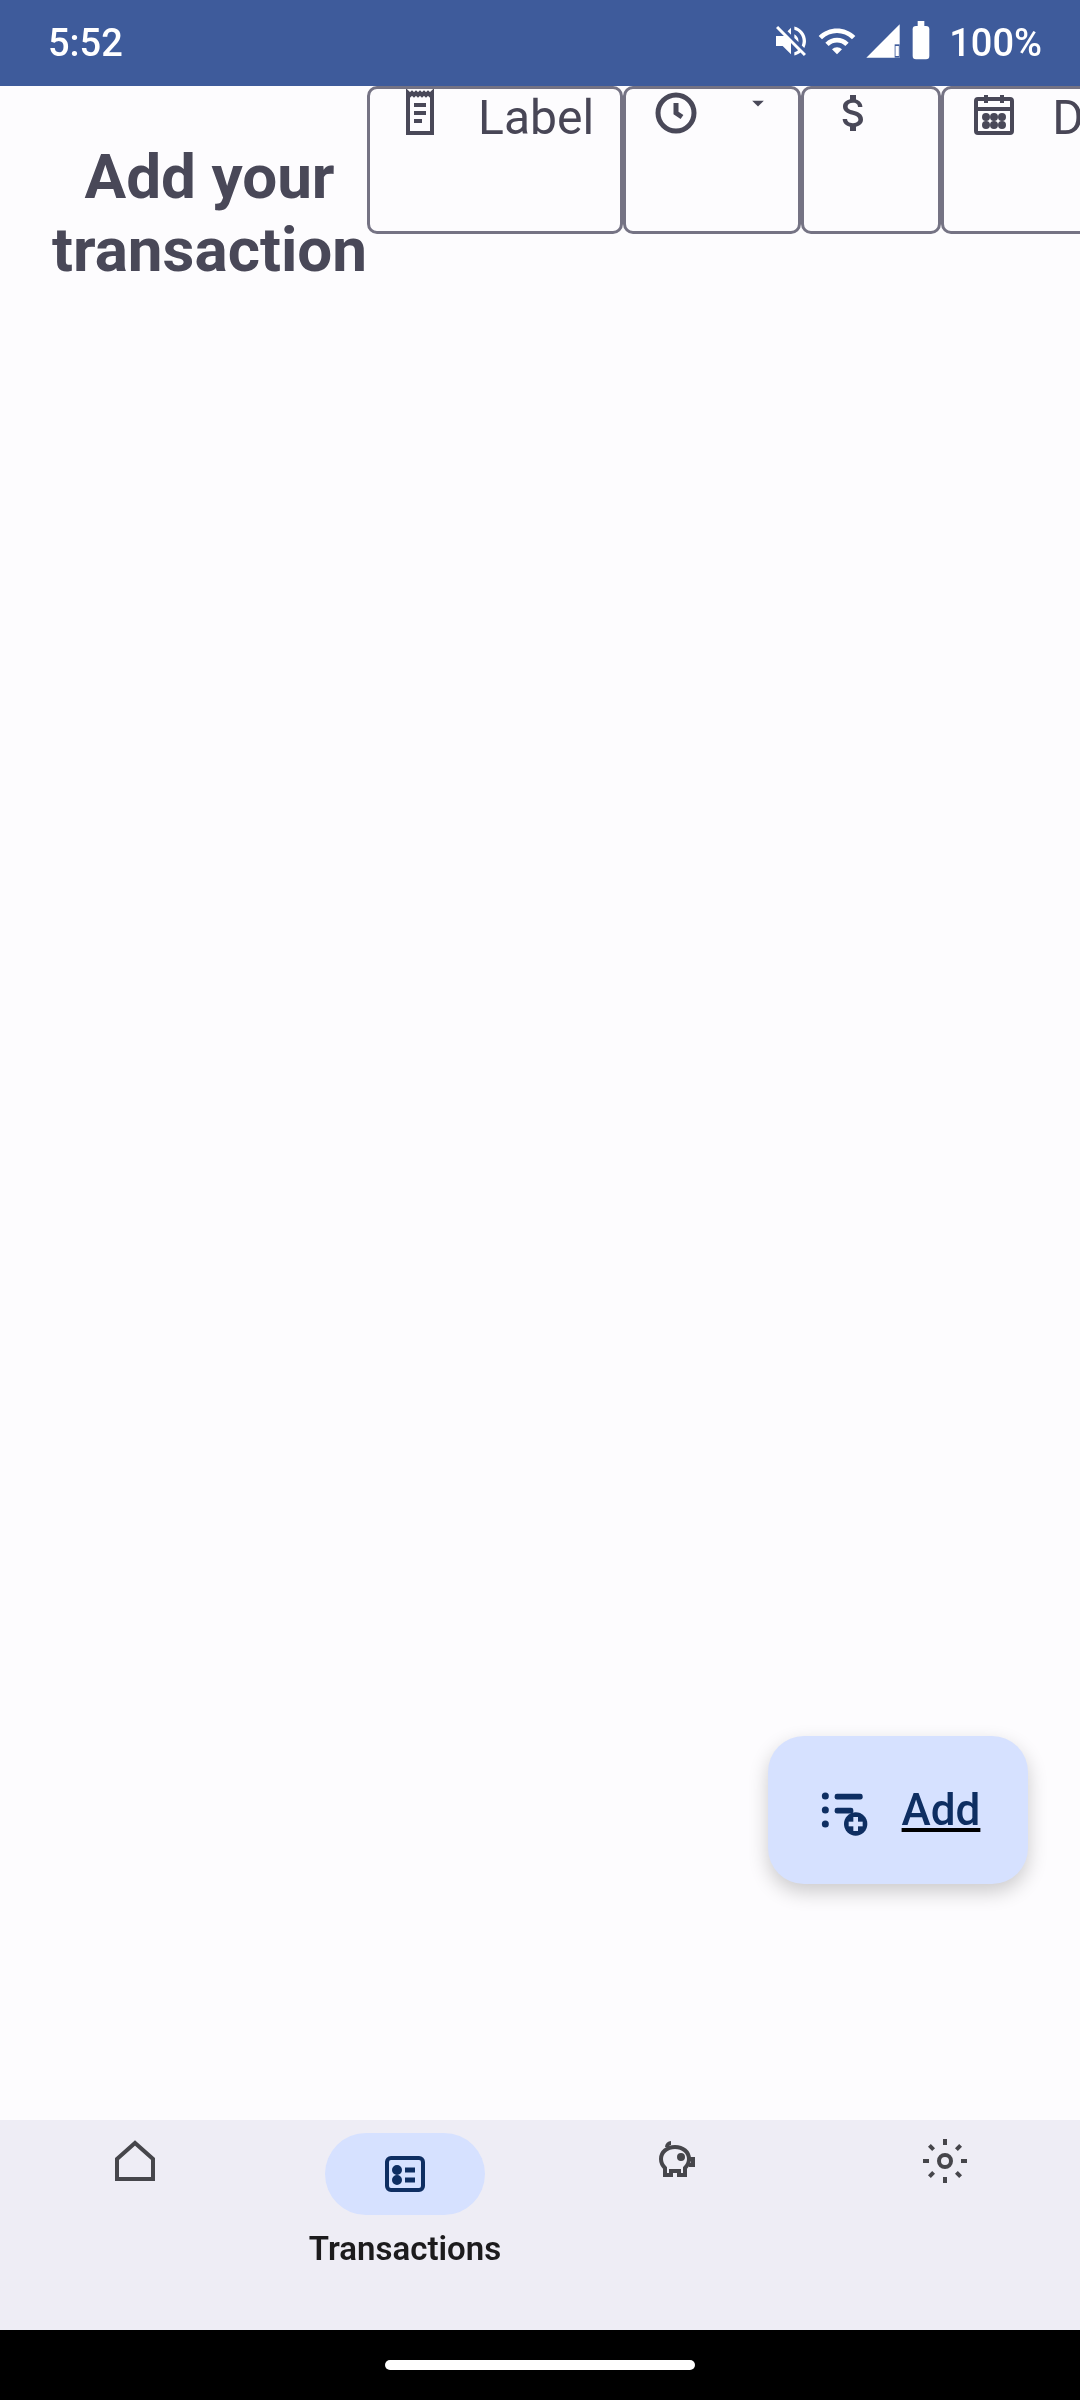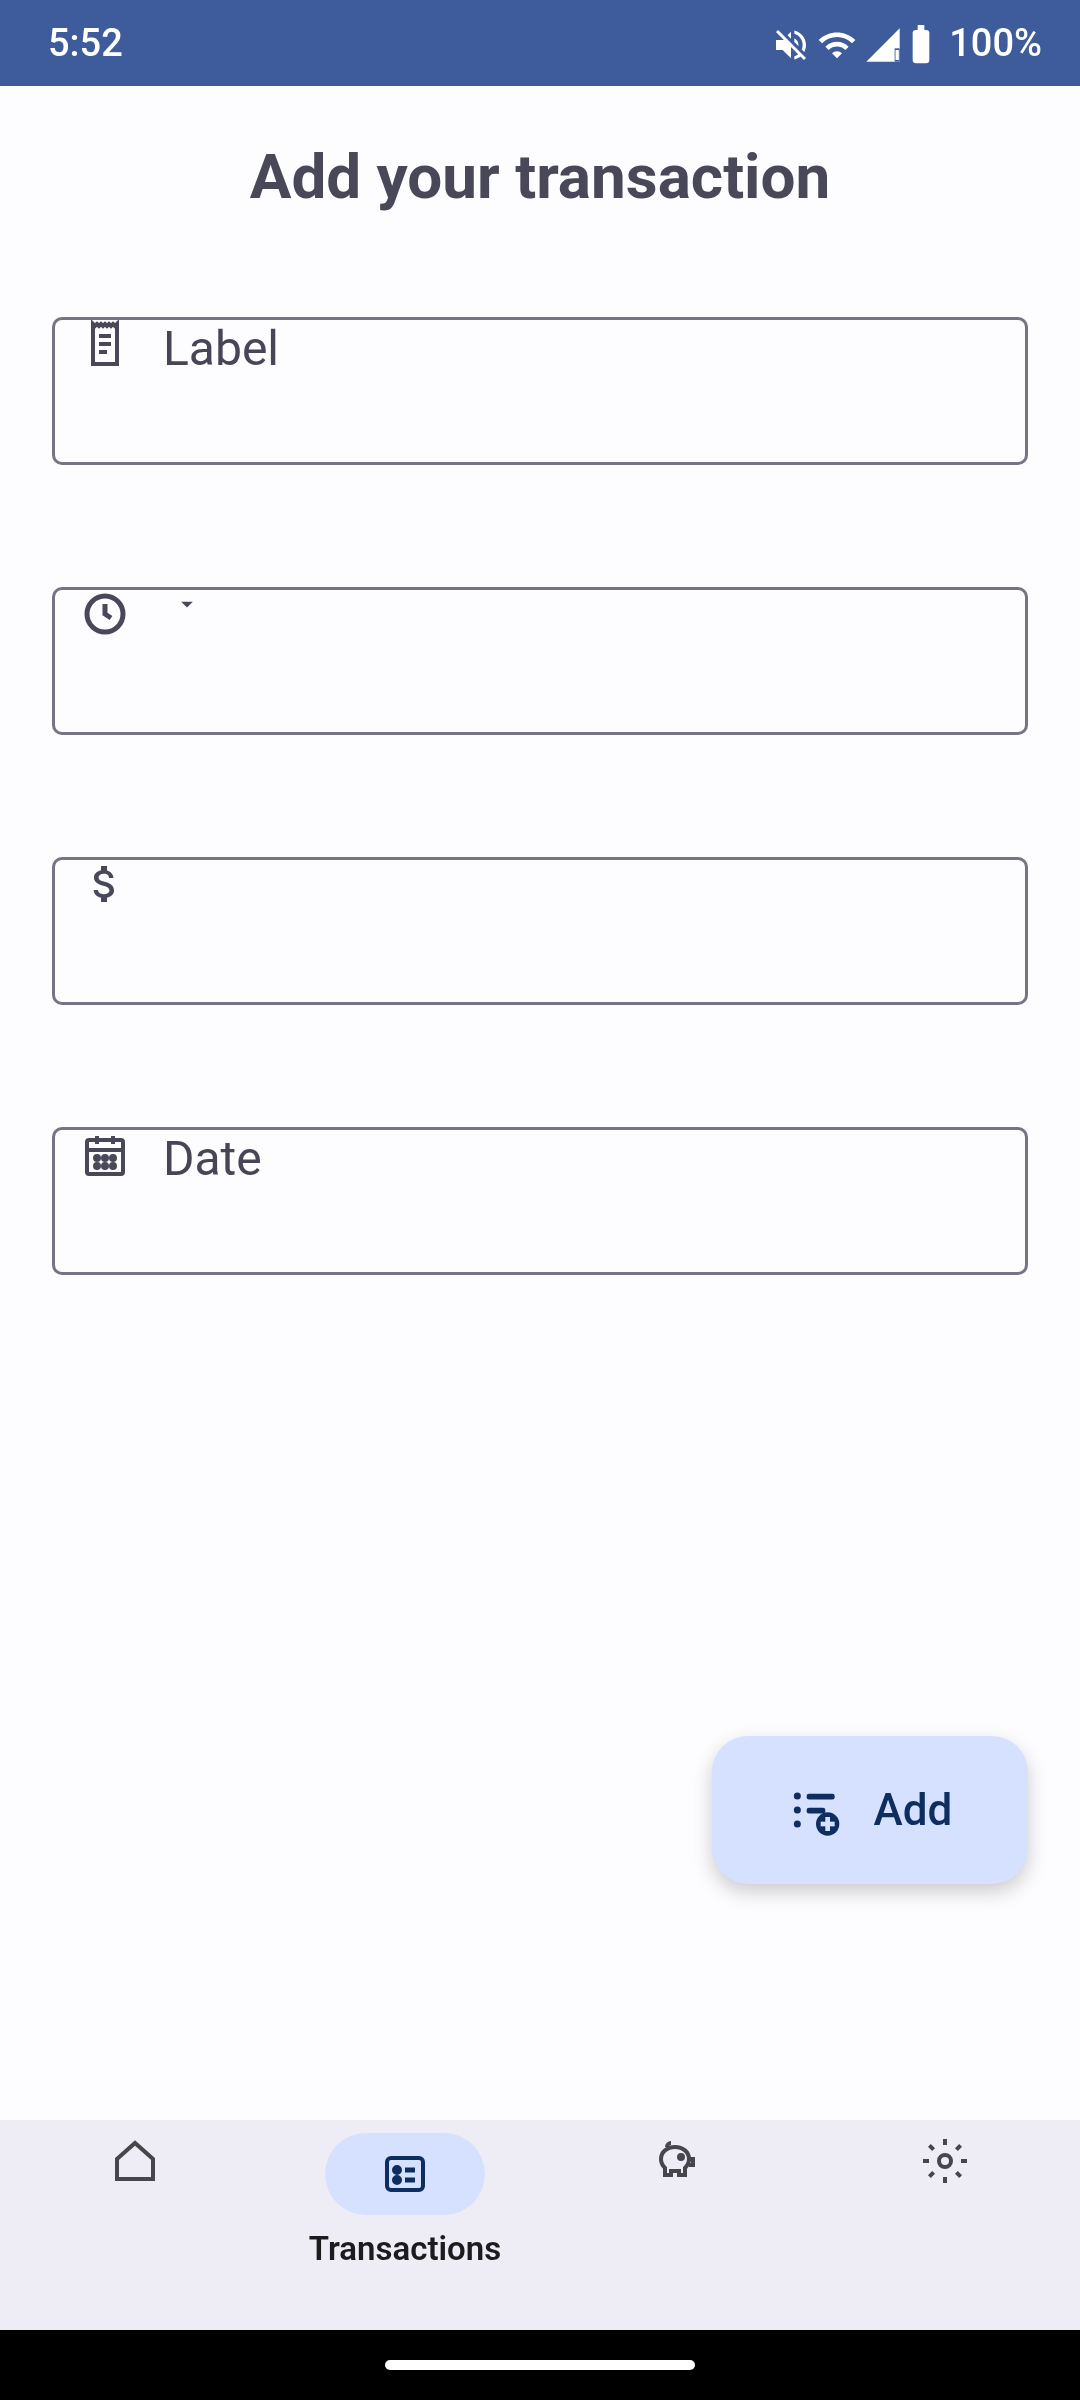--- a/index.html
+++ b/index.html
@@ -29,42 +29,42 @@
       color: #ffffff;
     }
     
     .status-time {
       font-size: 38px;
       font-weight: 500;
     }
     
     .status-right {
       display: flex;
-      align-items: flex-end;
+      align-items: flex-start;
       gap: 10px;
     }
     
     .status-icons {
       display: flex;
       align-items: center;
       gap: 6px;
     }
     
     .status-battery {
       font-size: 38px;
       font-weight: 500;
       margin-left: 6px;
     }
     
     
     .content {
       flex: 1;
       padding: 0 52px;
       display: flex;
-      flex-direction: column;
+      flex-direction: row;
       overflow: hidden;
     }
     
     .page-title {
       font-size: 62px;
       font-weight: 700;
       color: #494858;
       text-align: center;
       margin-top: 54px;
       margin-bottom: 104px;
@@ -105,29 +105,30 @@
       height: 28px;
       margin-left: 10px;
       flex-shrink: 0;
     }
     
     
     .add-button {
       position: absolute;
       right: 52px;
       top: 1736px;
-      width: 316px;
+      width: 260px;
       height: 148px;
       background: #d6e1ff;
       border-radius: 36px;
       display: flex;
       align-items: center;
       justify-content: center;
       gap: 30px;
       box-shadow: 0 8px 20px rgba(0,0,0,0.2);
+      text-decoration: underline;
     }
     
     .add-button-icon {
       width: 56px;
       height: 56px;
     }
     
     .add-button-text {
       font-size: 44px;
       font-weight: 500;

